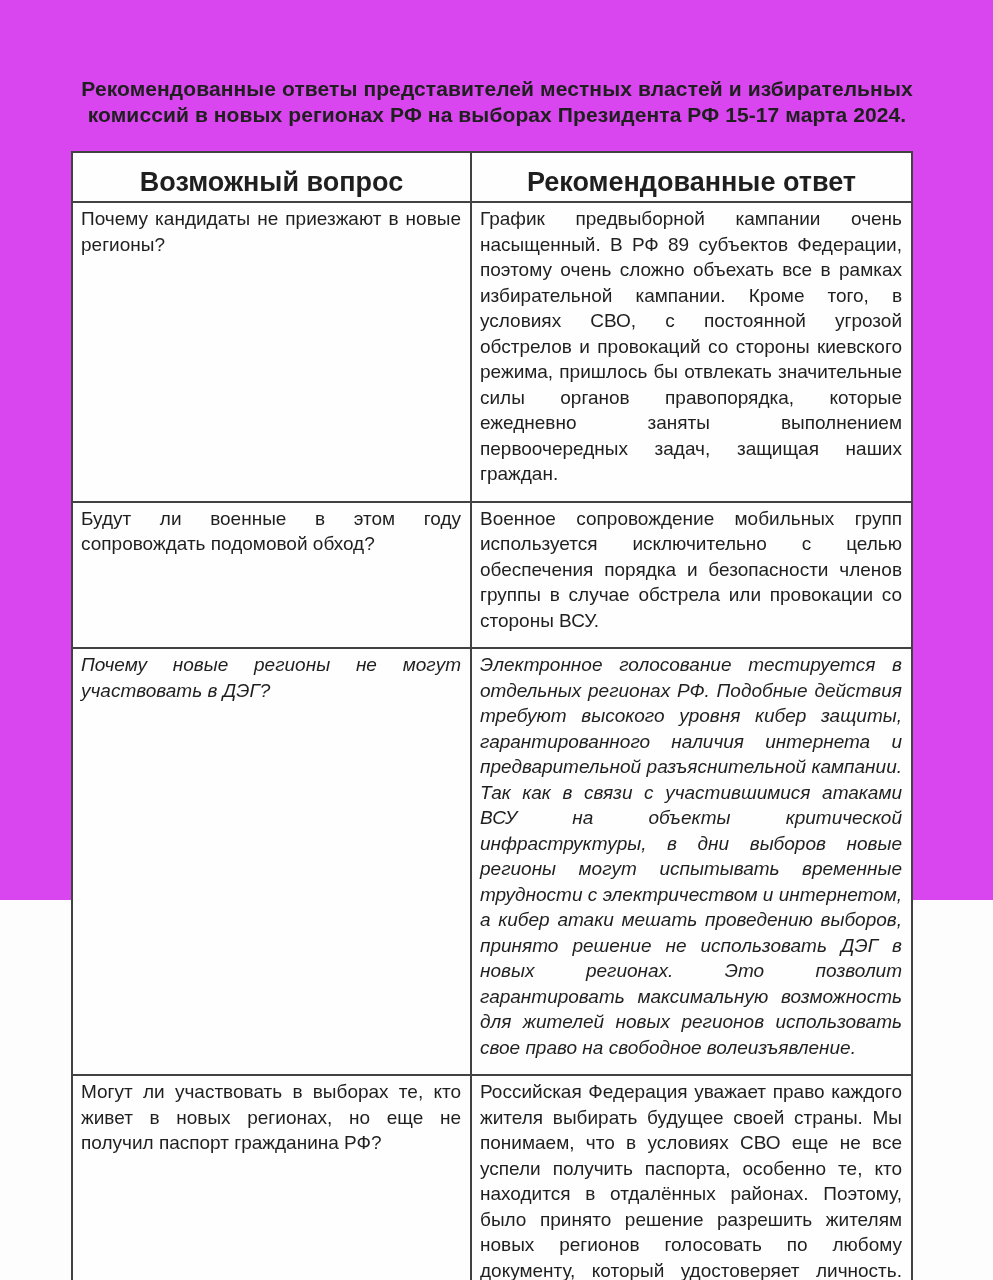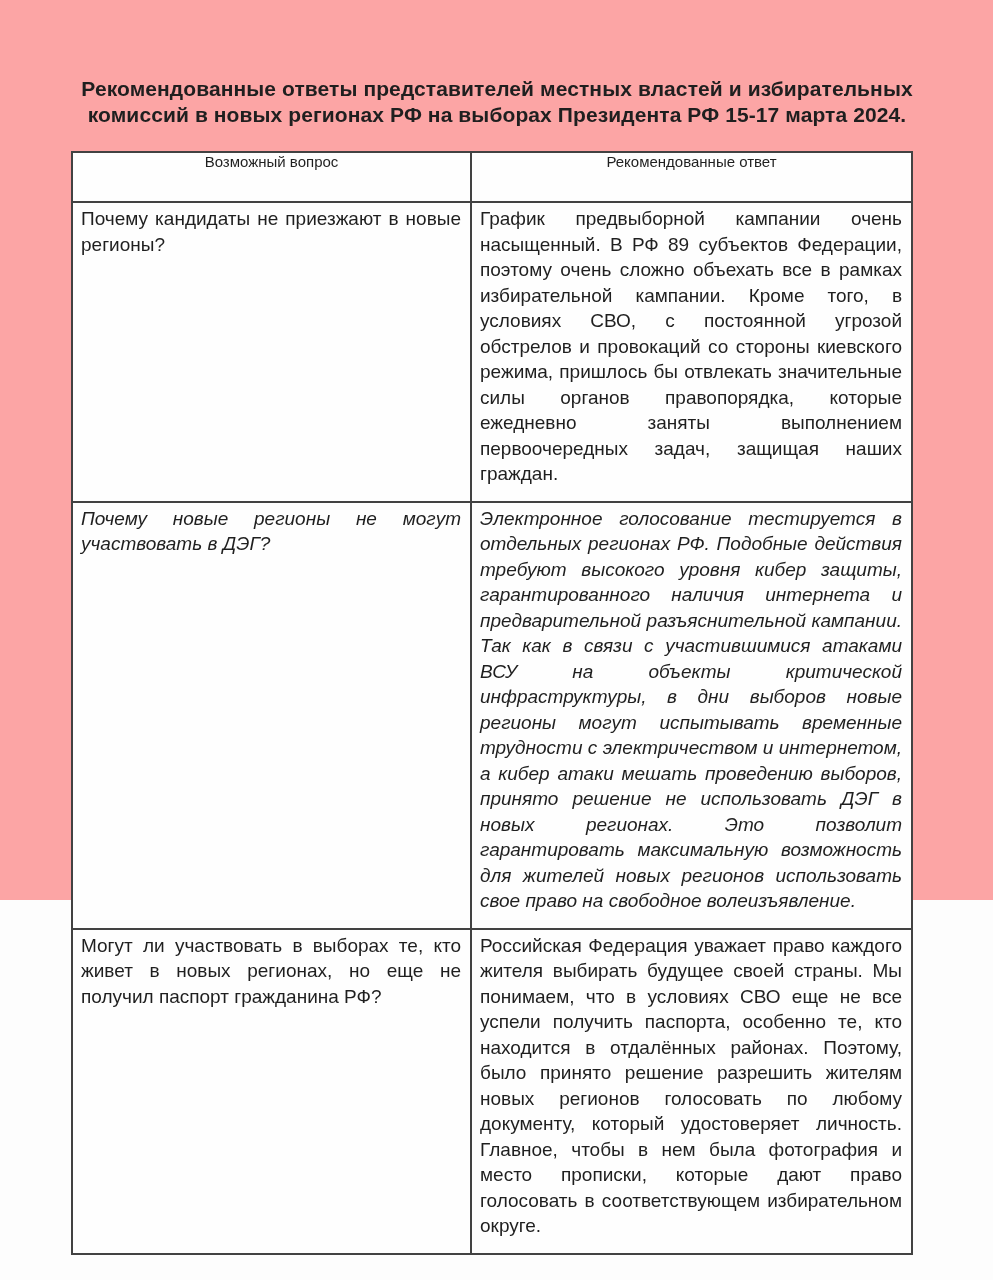--- a/index.html
+++ b/index.html
@@ -12,21 +12,21 @@
     height: 1280px;
     font-family: "Liberation Sans", sans-serif;
     color: #1f1f1f;
     -webkit-font-smoothing: antialiased;
   }
   .page {
     box-sizing: border-box;
     width: 993px;
     height: 900px;
     padding: 76px 71px 0 71px;
-    background: #fca5a5;
+    background: #d946ef;
   }
   .doc-title {
     width: 852px;
     margin: 0 auto 23px auto;
     font-size: 21px;
     line-height: 26px;
     font-weight: bold;
     text-align: center;
     letter-spacing: 0.1px;
   }
@@ -36,24 +36,24 @@
     table-layout: fixed;
     background: #fefefe;
   }
   table.qa-table th,
   table.qa-table td {
     border: 2px solid #424242;
     vertical-align: top;
     box-sizing: border-box;
   }
   table.qa-table th {
-    font-size: 15px;
-    font-weight: normal;
+    font-size: 27px;
+    font-weight: bold;
     text-align: center;
-    padding: 0 8px 2px 8px;
+    padding: 14px 8px 2px 8px;
   }
   table.qa-table td {
     font-size: 19px;
     line-height: 25.5px;
     text-align: justify;
     padding: 3px 9px 14px 8px;
   }
   col.col-q { width: 399px; }
   col.col-a { width: 441px; }
   tr.header-row  { height: 50px;  }
@@ -78,20 +78,24 @@
       <tr class="header-row">
         <th>Возможный вопрос</th>
         <th>Рекомендованные ответ</th>
       </tr>
     </thead>
     <tbody>
       <tr class="row-0">
         <td>Почему кандидаты не приезжают в новые регионы?</td>
         <td>График предвыборной кампании очень насыщенный. В РФ 89 субъектов Федерации, поэтому очень сложно объехать все в рамках избирательной кампании. Кроме того, в условиях СВО, с постоянной угрозой обстрелов и провокаций со стороны киевского режима, пришлось бы отвлекать значительные силы органов правопорядка, которые ежедневно заняты выполнением первоочередных задач, защищая наших граждан.</td>
       </tr>
+      <tr class="row-1">
+        <td>Будут ли военные в этом году сопровождать подомовой обход?</td>
+        <td>Военное сопровождение мобильных групп используется исключительно с целью обеспечения порядка и безопасности членов группы в случае обстрела или провокации со стороны ВСУ.</td>
+      </tr>
       <tr class="row-2">
         <td>Почему новые регионы не могут участвовать в ДЭГ?</td>
         <td>Электронное голосование тестируется в отдельных регионах РФ. Подобные действия требуют высокого уровня кибер защиты, гарантированного наличия интернета и предварительной разъяснительной кампании. Так как в связи с участившимися атаками ВСУ на объекты критической инфраструктуры, в дни выборов новые регионы могут испытывать временные трудности с электричеством и интернетом, а кибер атаки мешать проведению выборов, принято решение не использовать ДЭГ в новых регионах. Это позволит гарантировать максимальную возможность для жителей новых регионов использовать свое право на свободное волеизъявление.</td>
       </tr>
       <tr class="row-3">
         <td>Могут ли участвовать в выборах те, кто живет в новых регионах, но еще не получил паспорт гражданина РФ?</td>
         <td>Российская Федерация уважает право каждого жителя выбирать будущее своей страны. Мы понимаем, что в условиях СВО еще не все успели получить паспорта, особенно те, кто находится в отдалённых районах. Поэтому, было принято решение разрешить жителям новых регионов голосовать по любому документу, который удостоверяет личность. Главное, чтобы в нем была фотография и место прописки, которые дают право голосовать в соответствующем избирательном округе.</td>
       </tr>
     </tbody>
   </table>

